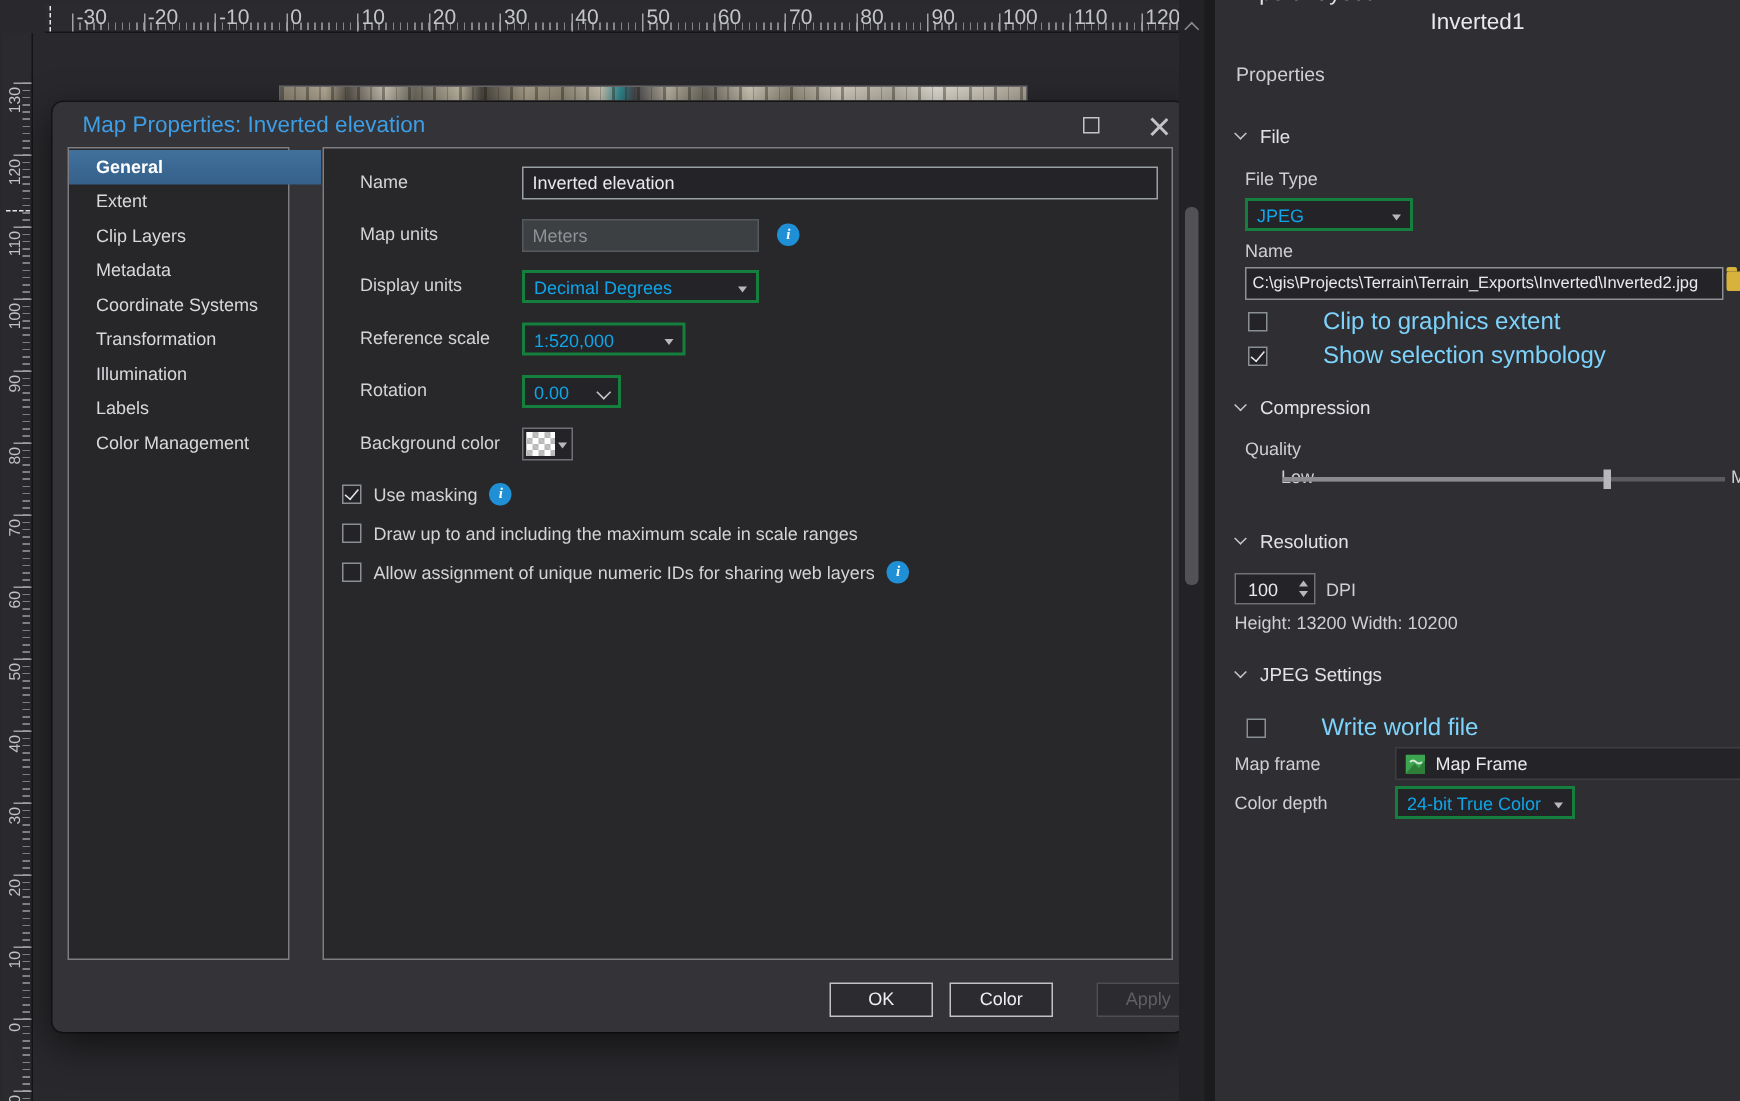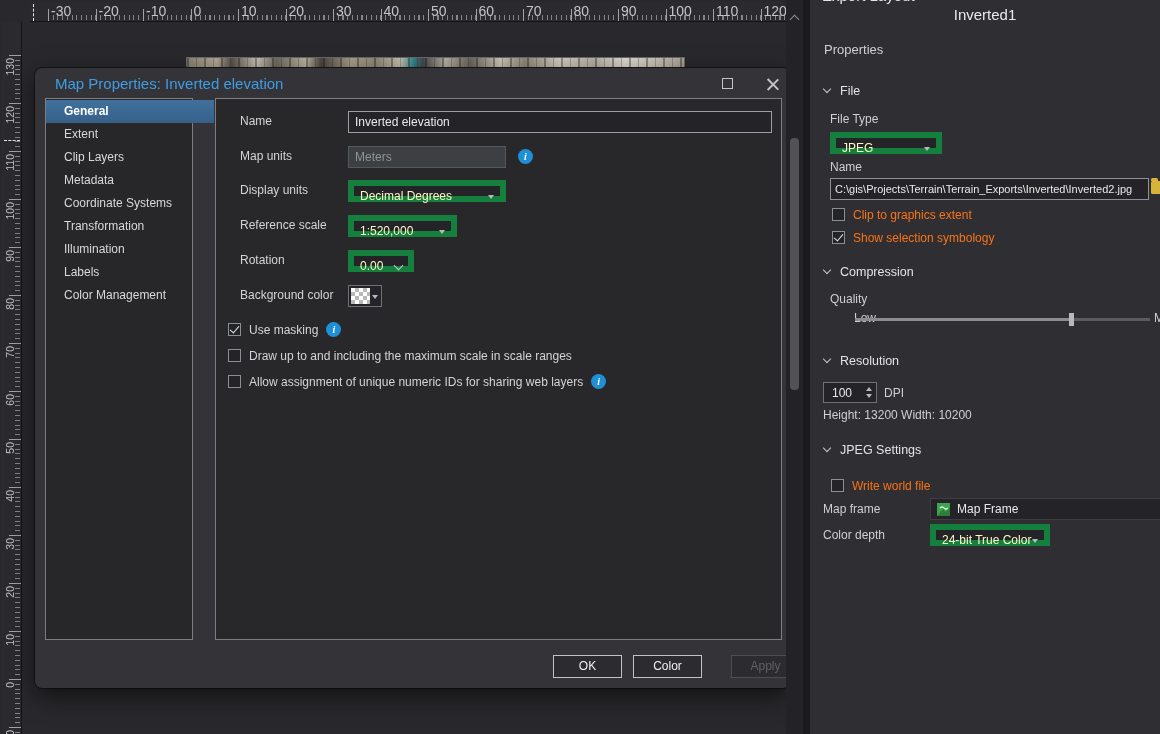--- a/index.html
+++ b/index.html
@@ -47,21 +47,21 @@
 
   .dlg-sidebar { position:absolute; left:10px; top:30px; width:148px; height:542px; background:#27272a; border:1px solid #7e7e82; }
   .tab { position:absolute; left:0; width:168px; height:23px; line-height:23px; padding-left:18px; color:#d9d9dc; font-size:12px; cursor:default; }
   .tab.on { background:linear-gradient(#41719b,#35608a); color:#ffffff; font-weight:bold; }
 
   .dlg-content { position:absolute; left:180px; top:30px; width:567px; height:542px; background:#28282b; border:1px solid #7e7e82; }
   .f-label { position:absolute; left:24px; font-size:12px; color:#d4d4d6; }
   .txt { position:absolute; height:22px; background:#242428; border:1px solid #9aa0a4; color:#e9e9eb;
     font-size:12px; padding:0 6px; font-family:"Liberation Sans","DejaVu Sans",sans-serif; outline:none; }
   .txt.dim { background:#3c4043; border:1px solid #55585c; color:#8f9397; }
-  .ddl { position:absolute; height:22px; background:#242428; border:6px solid #15803d; color:#fef9c3; }
+  .ddl { position:absolute; height:22px; background:#242428; border:2px solid #15803d; color:#0ea5e9; }
   .ddl .val { position:absolute; left:6px; top:3px; font-size:12px; white-space:nowrap; }
   .tri { position:absolute; right:6px; top:9px; width:0; height:0;
     border-left:3.5px solid transparent; border-right:3.5px solid transparent; border-top:4.5px solid #b8b8bc; }
   .chev { position:absolute; width:7px; height:7px; border-left:1.5px solid #c9c9cd; border-bottom:1.5px solid #c9c9cd; transform:rotate(-45deg); }
   .swatch { position:absolute; height:22px; width:34px; border:1px solid #6e7276; background:#242428; }
   .checker { position:absolute; left:2px; top:2px; width:19px; height:16px;
     background-image:linear-gradient(45deg,#b9b9b9 25%,transparent 25%,transparent 75%,#b9b9b9 75%),
                      linear-gradient(45deg,#b9b9b9 25%,#ffffff 25%,#ffffff 75%,#b9b9b9 75%);
     background-size:8px 8px; background-position:0 0,4px 4px; background-color:#fff; }
   .swatch .tri { right:3px; }
@@ -90,21 +90,21 @@
   .pane { position:absolute; left:810px; top:0; width:350px; height:734px; background:#2f2f33; overflow:hidden; }
   .partial-heading { position:absolute; left:12px; top:0; height:7px; width:200px; overflow:hidden; }
   .partial-heading span { position:relative; top:-13px; font-size:15px; color:#e3e3e5; }
   .item-name { position:absolute; left:0; right:0; top:6px; text-align:center; font-size:15px; color:#e9e9eb; }
   .pane-tab { position:absolute; left:14px; top:42px; font-size:13px; color:#cfcfd2; }
   .sec-head { position:absolute; left:14px; height:16px; cursor:default; }
   .sec-head .chev { left:0; top:2px; width:6px; height:6px; }
   .sec-head .t { position:absolute; left:16px; top:0; font-size:12.5px; color:#e3e3e5; white-space:nowrap; }
   .p-label { position:absolute; font-size:12px; color:#cfcfd2; white-space:nowrap; }
   .p-row { position:absolute; display:flex; align-items:center; gap:8px; height:15px; }
-  .p-row .lbl { font-size:12px; color:#f97316; white-space:nowrap; }
+  .p-row .lbl { font-size:16px; color:#7dd3fc; white-space:nowrap;margin-left:29px; }
 
   .slider-track { position:absolute; left:45px; top:318px; width:295px; height:3px; background:#5c5c60; }
   .slider-fill { position:absolute; left:0; top:0; height:3px; width:72.5%; background:#8c8c90; }
   .slider-handle { position:absolute; left:72.5%; top:-5px; width:5px; height:13px; background:#b8b8bc; }
 
   .spinner { position:absolute; left:13px; top:382px; width:54px; height:21px; background:#242428; border:1px solid #6e7276; }
   .spinner .val { position:absolute; left:0; right:16px; top:3px; text-align:center; font-size:12px; color:#e9e9eb; }
   .spin-up, .spin-dn { position:absolute; right:4px; width:0; height:0; border-left:3.5px solid transparent; border-right:3.5px solid transparent; }
   .spin-up { top:4px; border-bottom:4px solid #b8b8bc; }
   .spin-dn { bottom:4px; border-top:4px solid #b8b8bc; }

